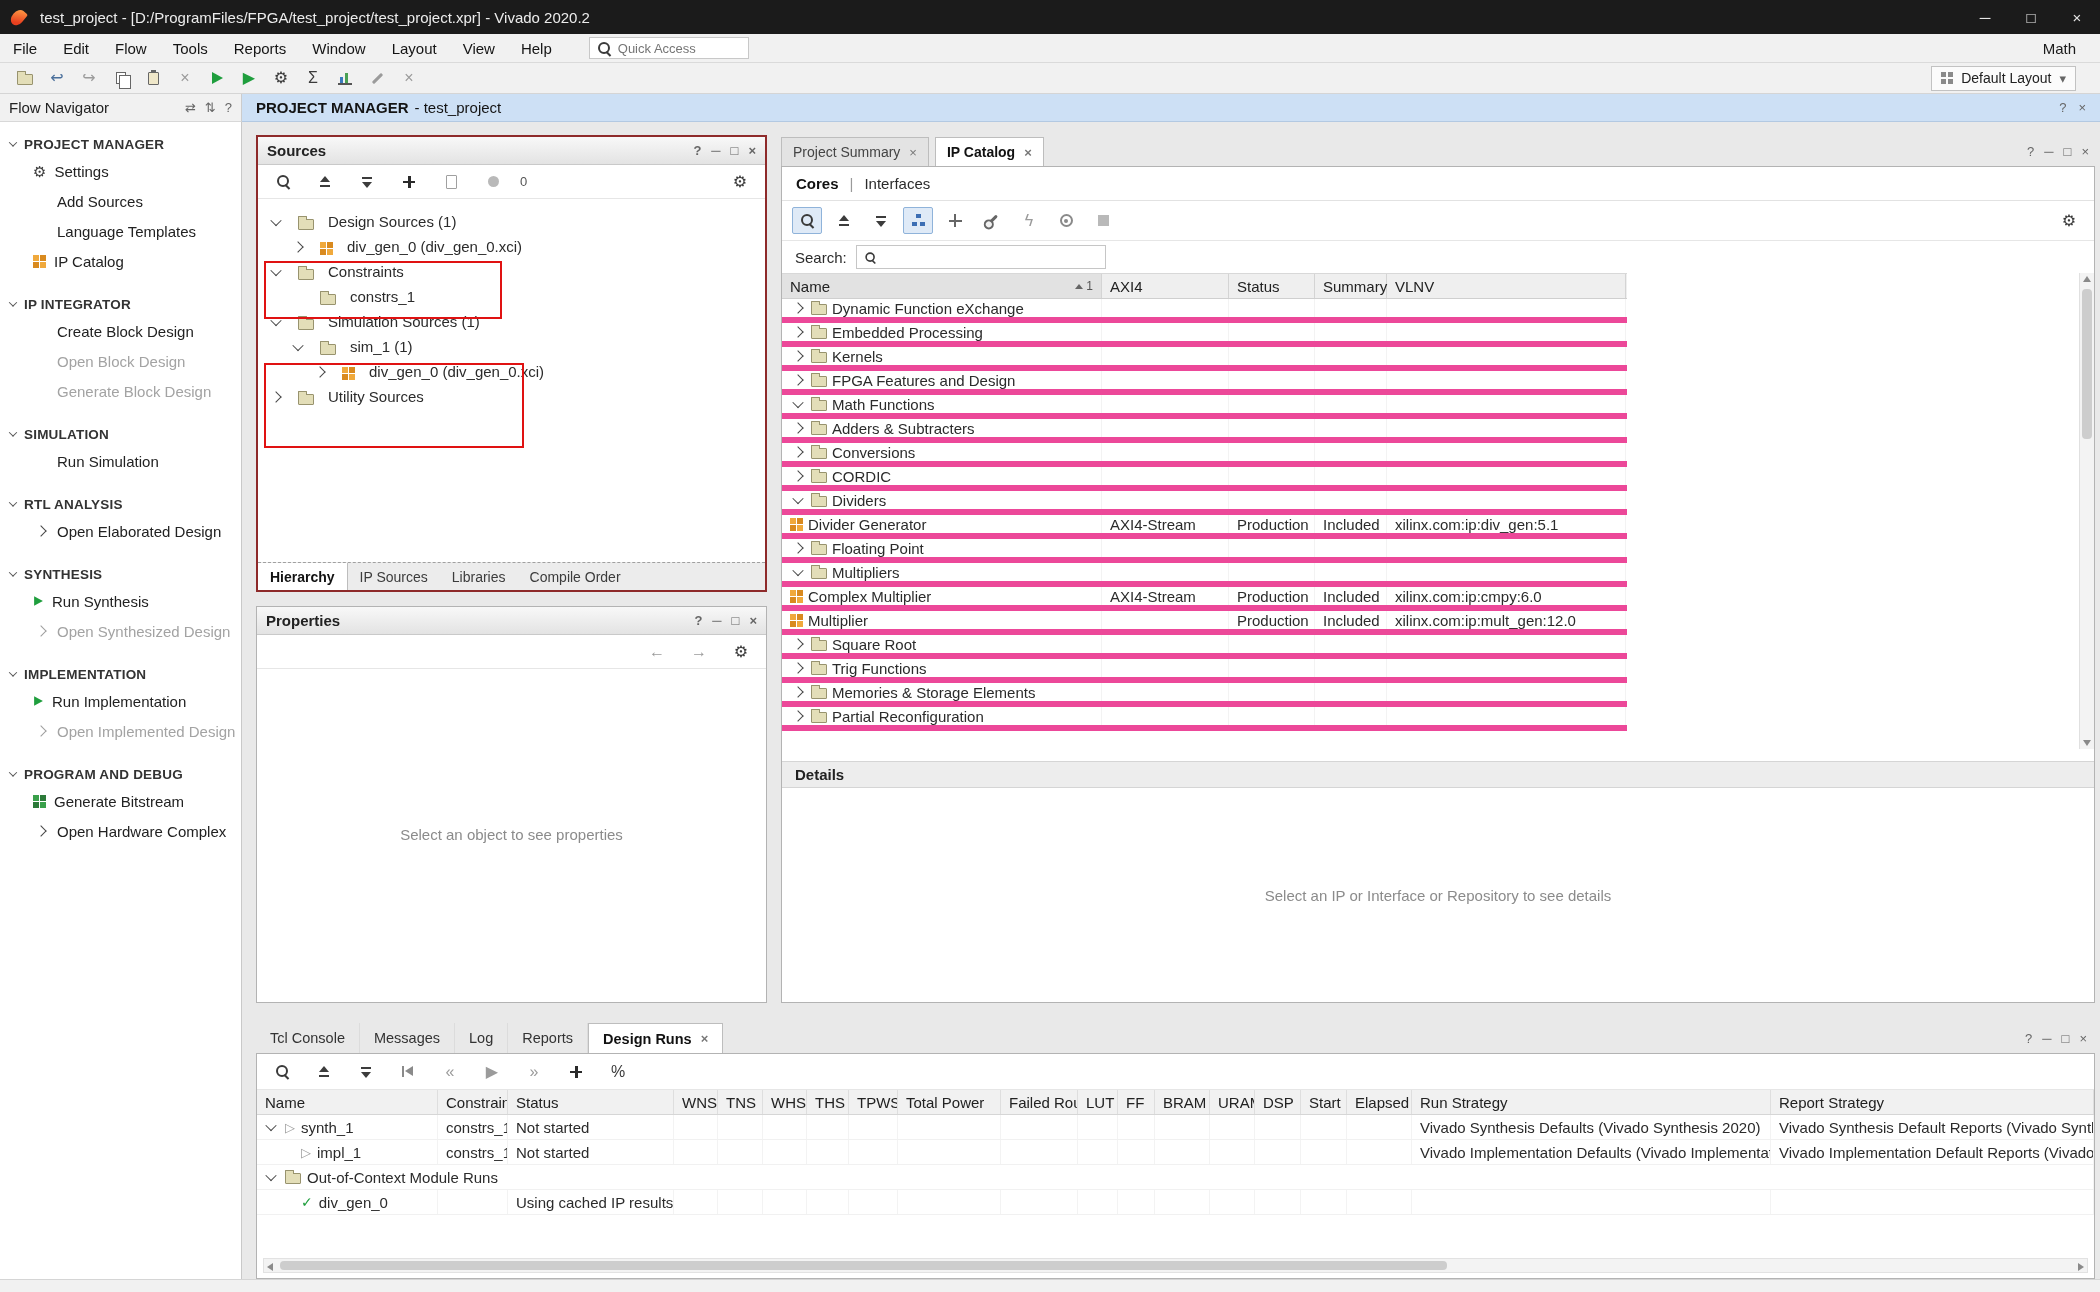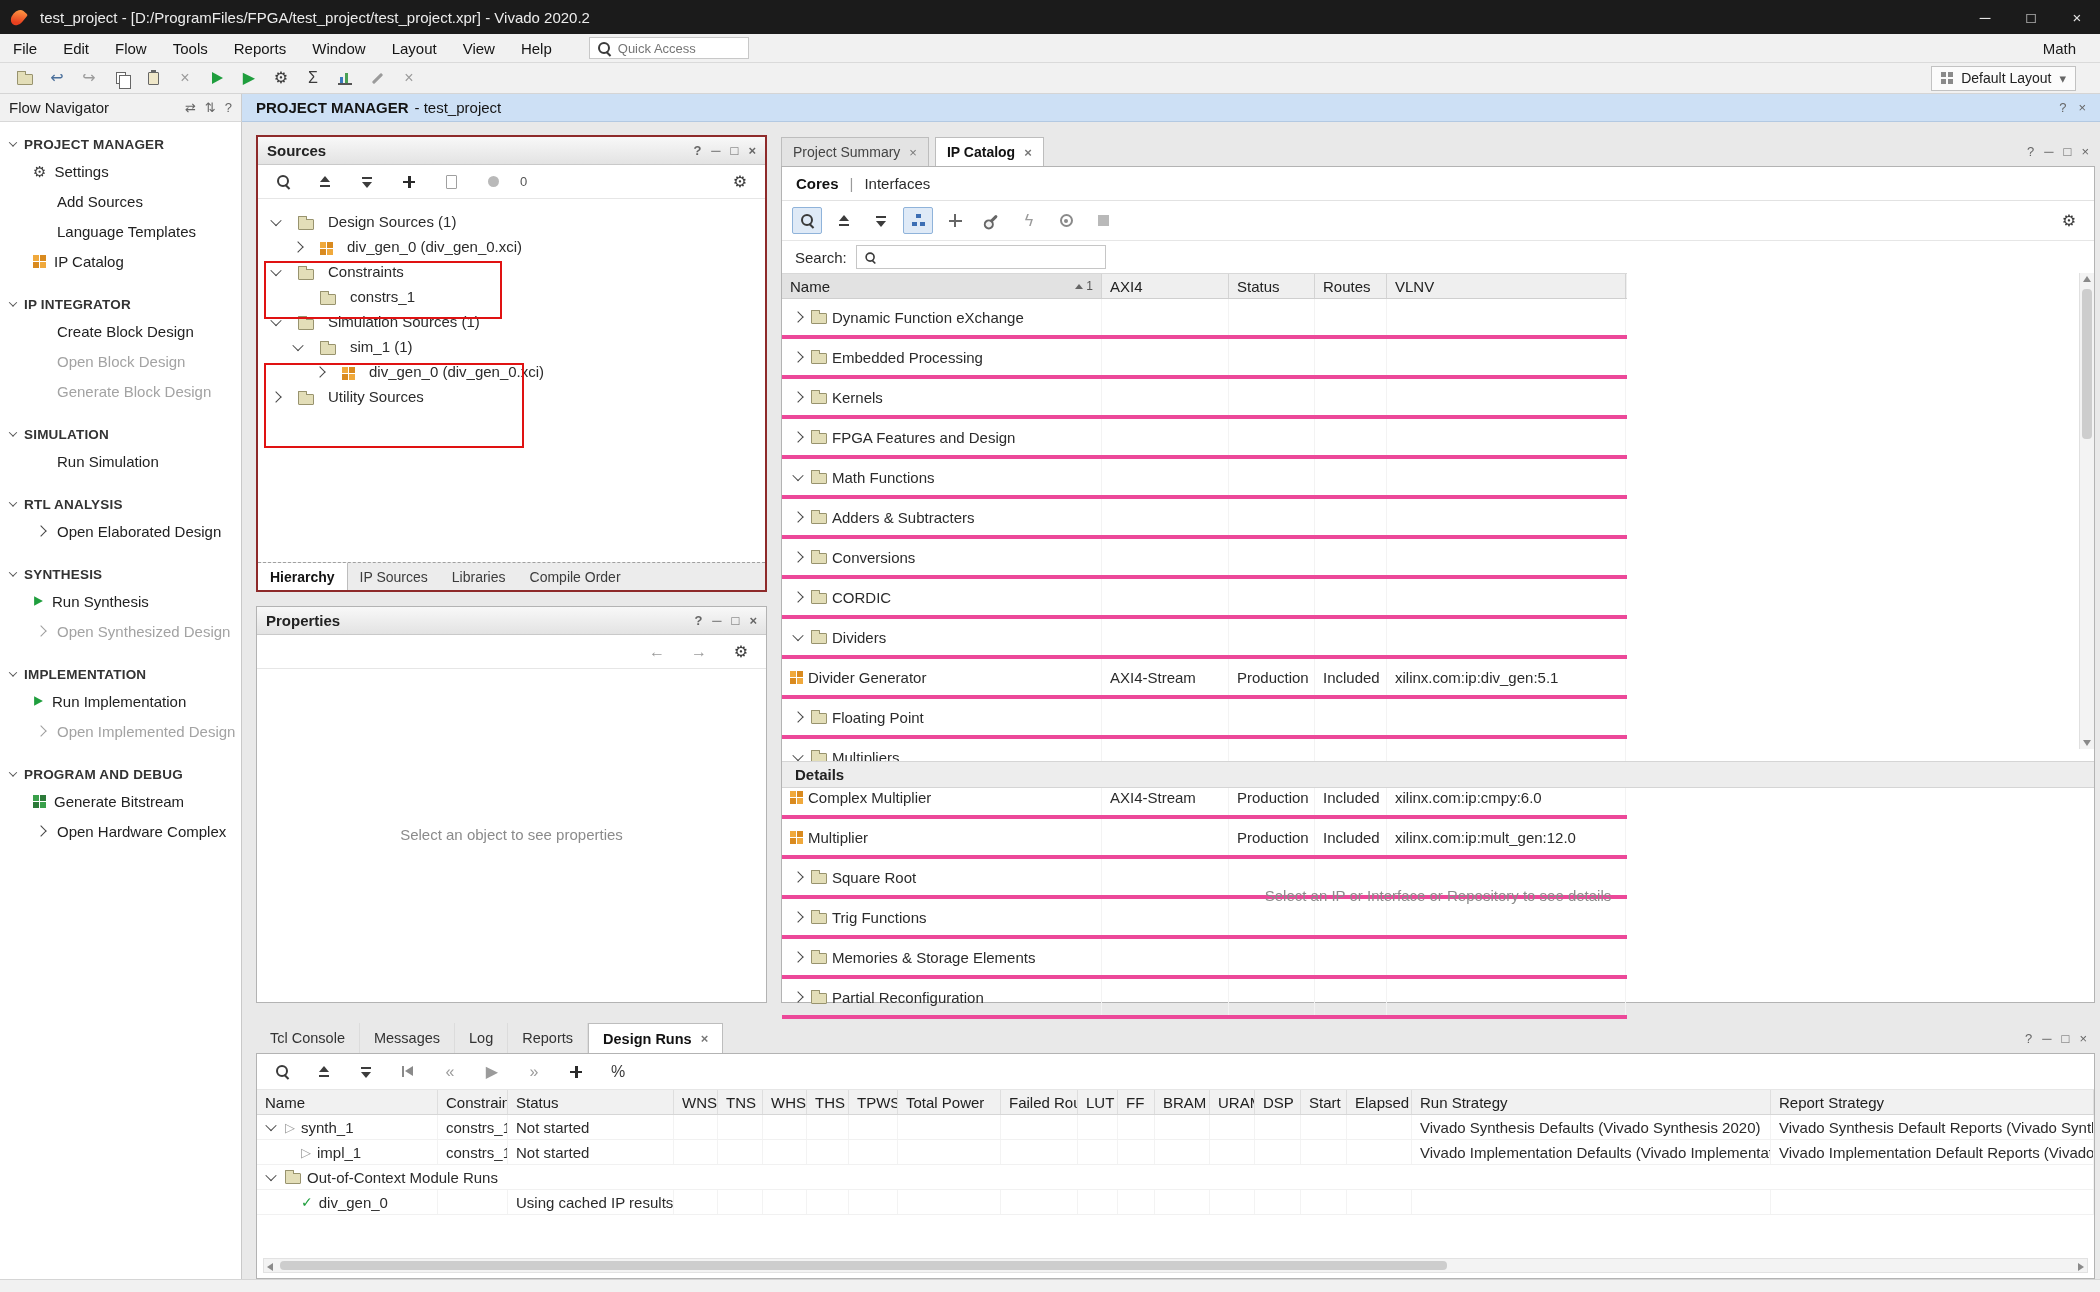--- a/index.html
+++ b/index.html
@@ -147,21 +147,21 @@
 .ws-tb{height:40px;display:flex;align-items:center;gap:7px;padding:0 10px;border-bottom:1px solid #e6e6e6}
 .ws-search{height:32px;display:flex;align-items:center;gap:9px;padding:0 13px}
 .sbox{display:flex;align-items:center;gap:6px;width:250px;height:24px;border:1px solid #c6c6c6;background:#fff;padding:0 6px}
 .sbox input{border:0;outline:0;width:100%;font:13px "Liberation Sans",sans-serif;color:#444}
 .sbox .ico-search{transform:scale(.8)}
 .ip-head,.iprow{display:grid;grid-template-columns:320px 127px 86px 72px 239px;width:845px}
 .ip-head{height:26px;background:#efefef;border-top:1px solid #d8d8d8;border-bottom:1px solid #cfcfcf}
 .ip-head .hc{display:flex;align-items:center;padding:0 8px;border-right:1px solid #d4d4d4;color:#222;white-space:nowrap}
 .hc.sorted{background:#e2e2e2;justify-content:space-between}
 .sort{display:flex;align-items:center;gap:3px;color:#555;font-size:12px}
-.iprow{height:40px;border-bottom:4px solid #ec4899}
+.iprow{height:24px;border-bottom:6px solid #ec4899}
 .iprow .c{display:flex;align-items:center;padding:0 8px;border-right:1px solid #f3f3f3;overflow:hidden;white-space:nowrap}
 .iprow .name{gap:5px;padding-right:4px}
 .i1{padding-left:22px}.i2{padding-left:40px}.i3{padding-left:64px}
 .det-h{position:absolute;left:0;right:0;top:594px;height:27px;background:#ededed;border-top:1px solid #d5d5d5;border-bottom:1px solid #d5d5d5;display:flex;align-items:center;padding:0 13px;font-weight:700;color:#222}
 .det-b{position:absolute;left:0;right:0;top:621px;bottom:0;display:flex;align-items:center;justify-content:center;color:#8b8b8b}
 .vs{position:absolute;right:0;top:106px;width:15px;height:476px;background:#f3f3f3;border-left:1px solid #e0e0e0}
 .vs .up{position:absolute;top:3px;left:3px}
 .vs .dn{position:absolute;bottom:3px;left:3px}
 .vs .th{position:absolute;left:2px;top:16px;width:10px;height:150px;background:#cdcdcd;border-radius:4px}
 
@@ -573,21 +573,21 @@
         <div class="ip-head">
           <span class="hc sorted">
               <span>Name</span>
               <span class="sort">
                 <span class="caret-up"></span>
                 <span>1</span>
               </span>
             </span>
           <span class="hc">AXI4</span>
           <span class="hc">Status</span>
-          <span class="hc">Routes</span>
+          <span class="hc">Summary</span>
           <span class="hc">VLNV</span>
         </div>
         <div>
           <div class="iprow">
               <span class="c name i1">
                 <span class="chev"></span>
                 <span class="ico-folder"></span>
                 <span>Dynamic Function eXchange</span>
               </span>
               <span class="c"></span>

